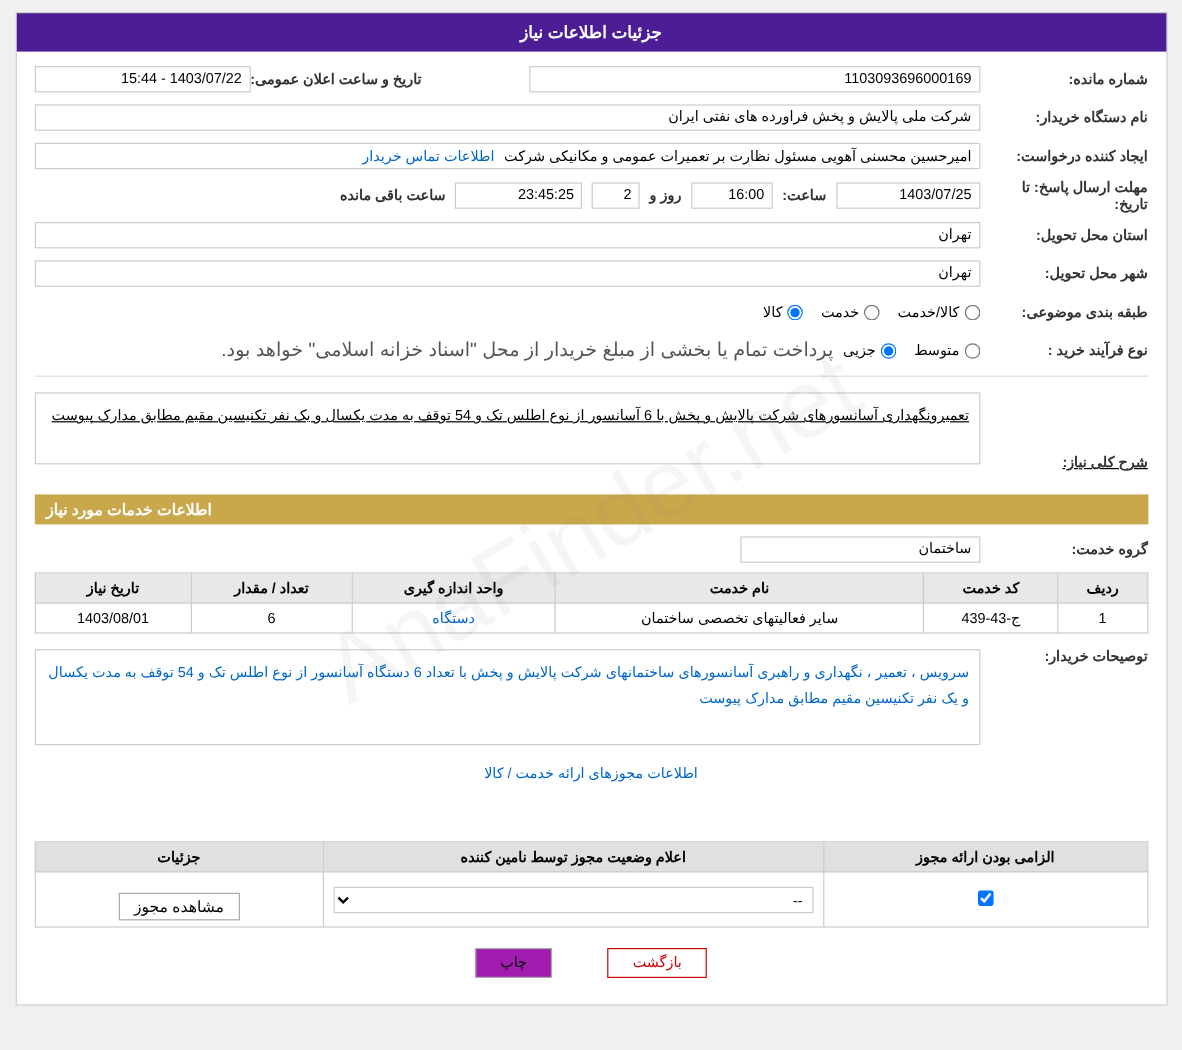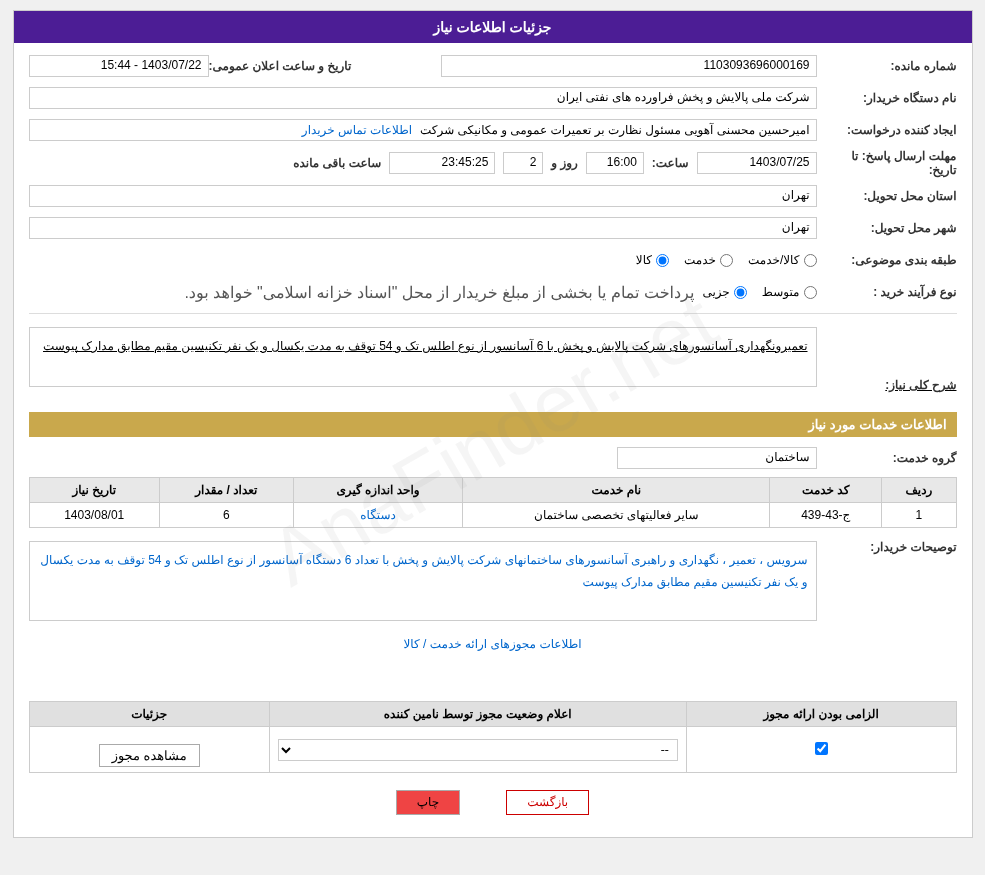--- a/index.html
+++ b/index.html
@@ -149,21 +149,21 @@
       text-align: center;
     }
     .footer-buttons {
       text-align: center;
       padding: 12px;
       display: flex;
       justify-content: center;
       gap: 10px;
     }
     .btn-print {
-      background: #ef4444;
+      background: #a21caf;
       border: 1px solid #aaa;
       padding: 4px 20px;
       cursor: pointer;
       font-family: Tahoma;
       font-size: 12px;
     }
     .btn-back {
       background: white;
       border: 1px solid #cc0000;
       padding: 4px 20px;
@@ -190,21 +190,21 @@
     }
     .info-section-wrapper {
       position: relative;
     }
     .services-section-header {
       background: #c9a84c;
       color: white;
       padding: 5px 10px;
       font-size: 13px;
       font-weight: bold;
-      text-align: right;
+      text-align: left;
       margin-top: 20px;
     }
     .permit-link {
       color: #0066cc;
       text-align: center;
       padding: 5px;
       font-size: 12px;
     }
   </style>
 </head>
@@ -238,21 +238,21 @@
         <span>امیرحسین محسنی آهویی مسئول نظارت بر تعمیرات عمومی و مکانیکی شرکت</span>
         <span class="link-text">اطلاعات تماس خریدار</span>
       </div>
     </div>
 
     <div class="info-row">
       <span class="label">مهلت ارسال پاسخ: تا تاریخ:</span>
       <div class="inline-group">
         <div class="small-box" style="width:120px;">1403/07/25</div>
         <span class="inline-label">ساعت:</span>
-        <div class="small-box" style="width:58px;">16:00</div>
+        <div class="small-box" style="width:68px;">16:00</div>
         <span class="inline-label">روز و</span>
         <div class="small-box" style="width:40px;">2</div>
         <div class="small-box" style="width:106px;">23:45:25</div>
         <span class="inline-label">ساعت باقی مانده</span>
       </div>
     </div>
 
     <div class="info-row">
       <span class="label">استان محل تحویل:</span>
       <div class="value-box">تهران</div>

